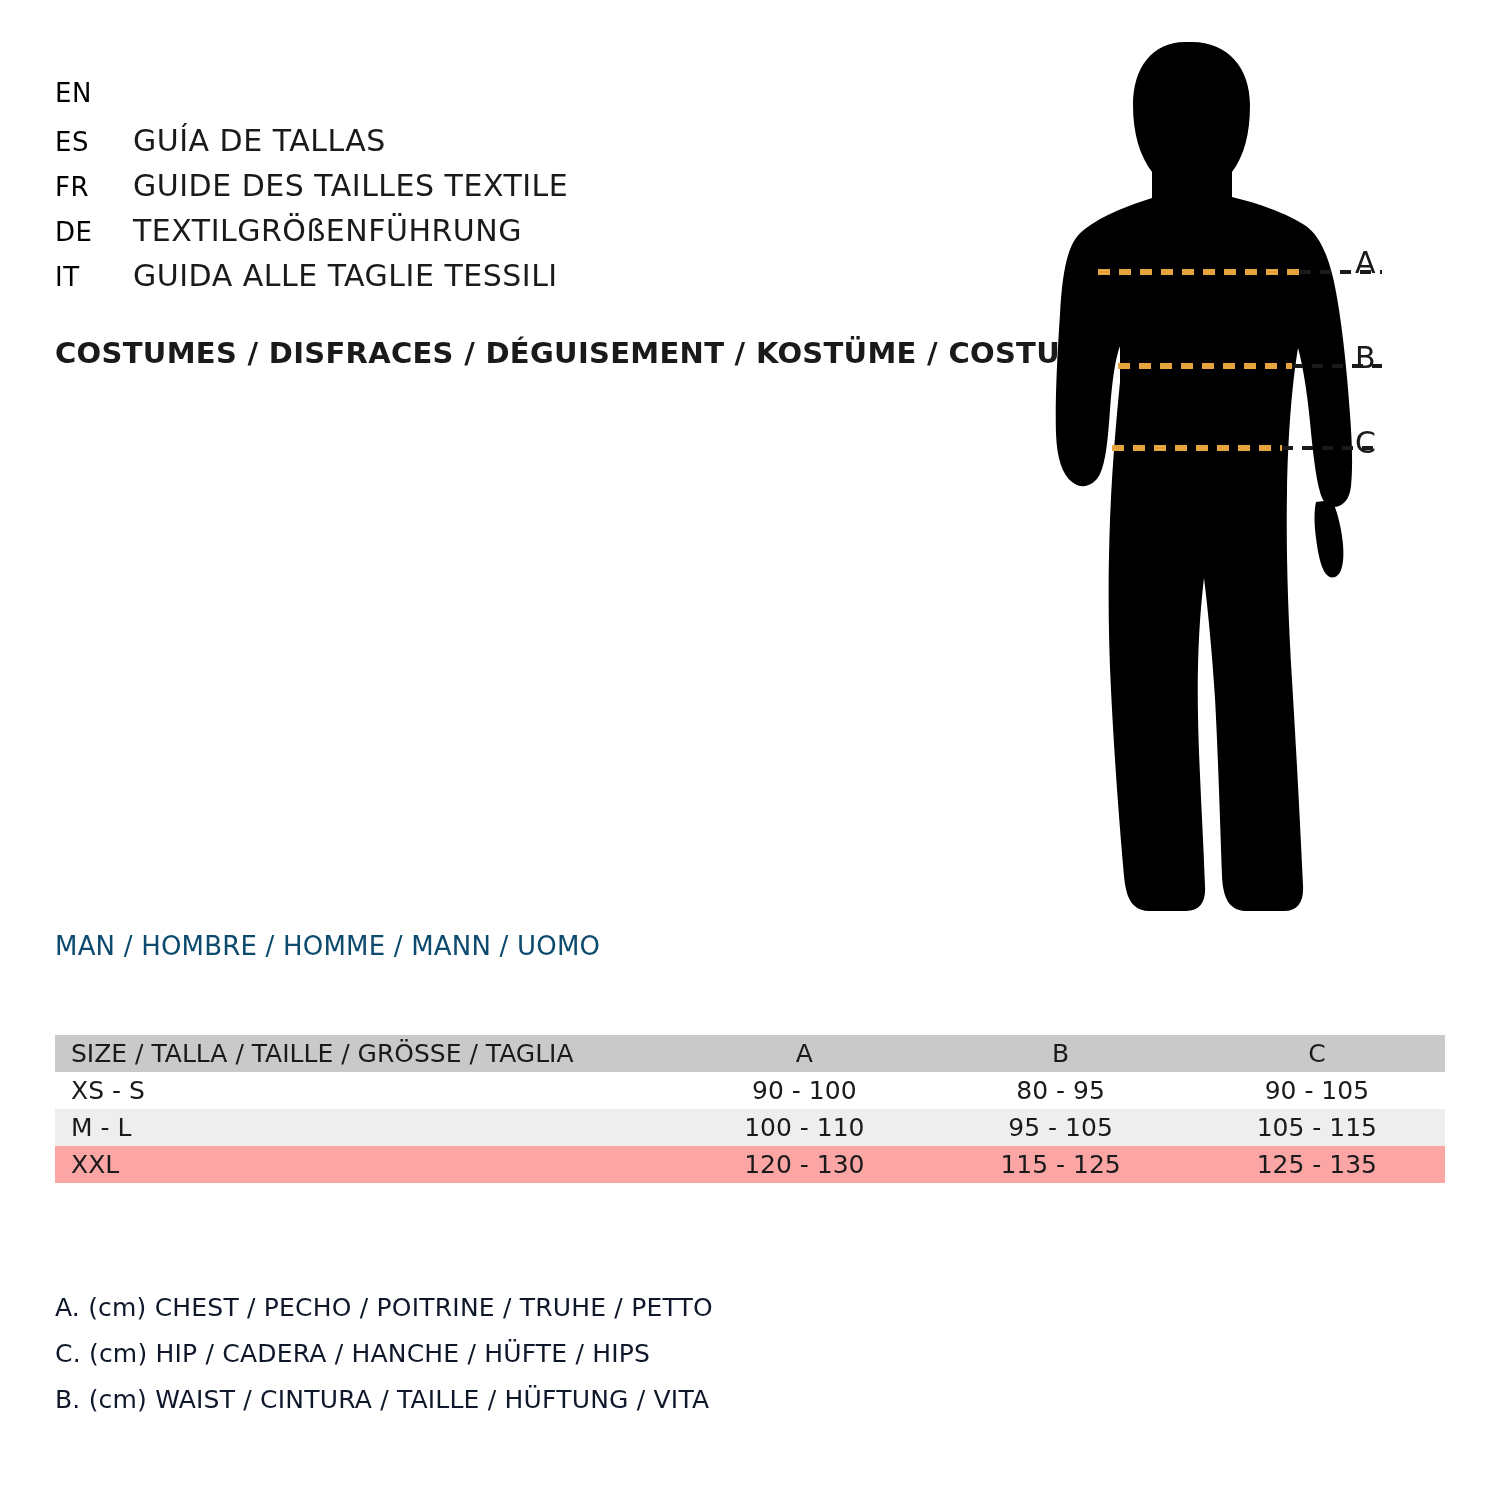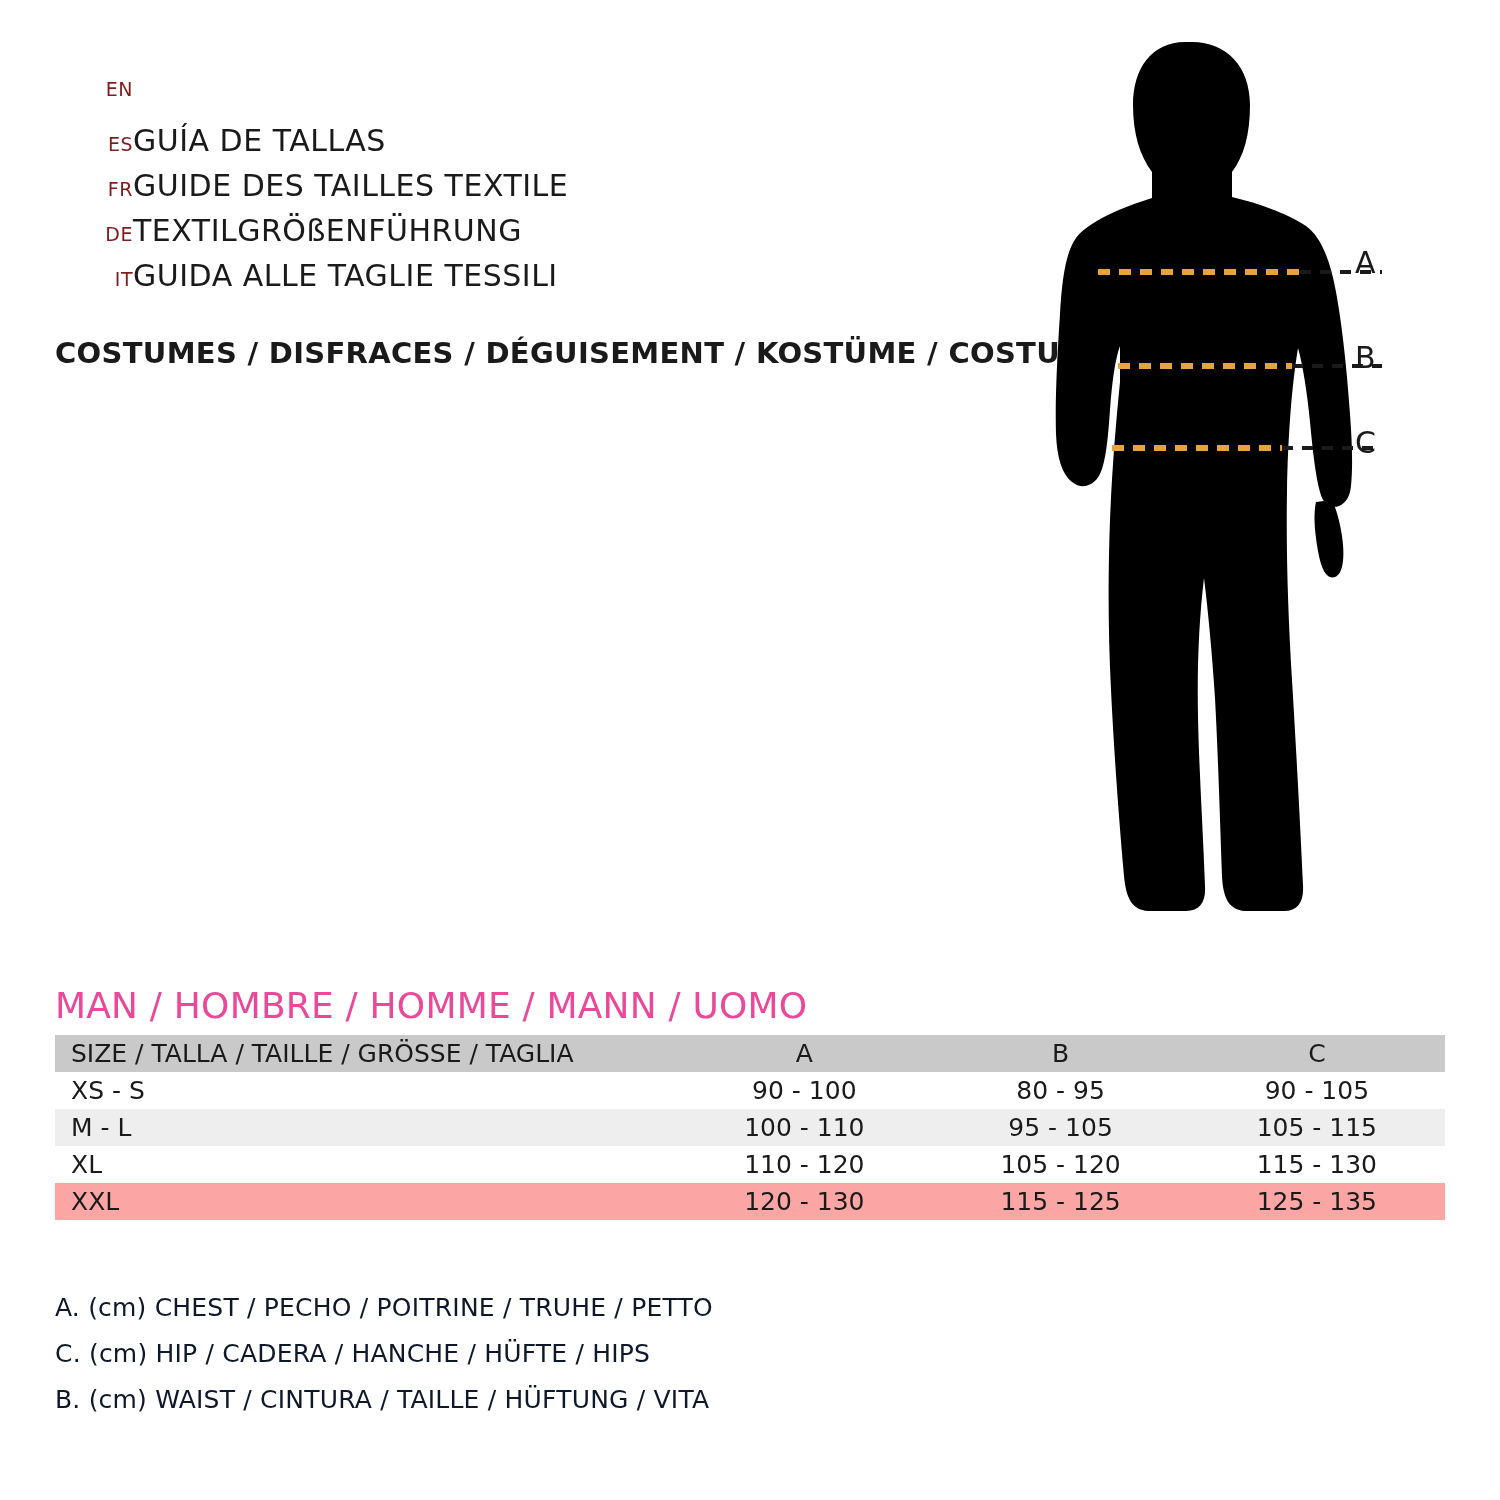--- a/index.html
+++ b/index.html
@@ -23,24 +23,23 @@
     top: 78px;
     width: 980px;
   }
   .lang-row {
     display: flex;
     align-items: baseline;
     height: 45px;
   }
   .lang-code {
     width: 78px;
-    font-size: 19px;
+    font-size: 26px;
     letter-spacing: 0.5px;
-    color: #7f1d1d;
-    text-align: right;
+    color: #000000;
   }
   .lang-text {
     font-size: 30px;
     letter-spacing: 0.5px;
     color: #1a1a1a;
   }
 
   .costumes-line {
     position: absolute;
     left: 55px;
@@ -70,23 +69,23 @@
     font-family: "DejaVu Sans", "Liberation Sans", sans-serif;
   }
   .marker-a { left: 1355px; top: 245px; }
   .marker-b { left: 1355px; top: 340px; }
   .marker-c { left: 1355px; top: 425px; }
 
   
   .man-title {
     position: absolute;
     left: 55px;
-    top: 985px;
-    font-size: 36px;
-    color: #ec4899;
+    top: 931px;
+    font-size: 26px;
+    color: #0c4a6e;
     letter-spacing: 0.2px;
   }
 
   table.size-table {
     position: absolute;
     left: 55px;
     top: 1035px;
     width: 1390px;
     border-collapse: collapse;
     font-size: 25px;
@@ -256,26 +255,20 @@
       <td>80 - 95</td>
       <td>90 - 105</td>
     </tr>
     <tr>
       <td class="row-label">M - L</td>
       <td>100 - 110</td>
       <td>95 - 105</td>
       <td>105 - 115</td>
     </tr>
     <tr>
-      <td class="row-label">XL</td>
-      <td>110 - 120</td>
-      <td>105 - 120</td>
-      <td>115 - 130</td>
-    </tr>
-    <tr>
       <td class="row-label">XXL</td>
       <td>120 - 130</td>
       <td>115 - 125</td>
       <td>125 - 135</td>
     </tr>
   </tbody>
 </table>
 
 <div class="legend">
   <div class="legend-row">A. (cm) CHEST / PECHO / POITRINE / TRUHE / PETTO</div>

